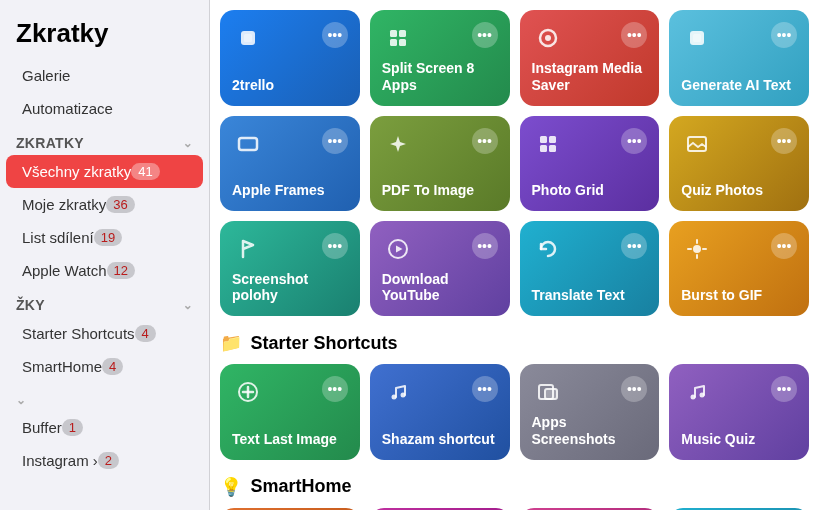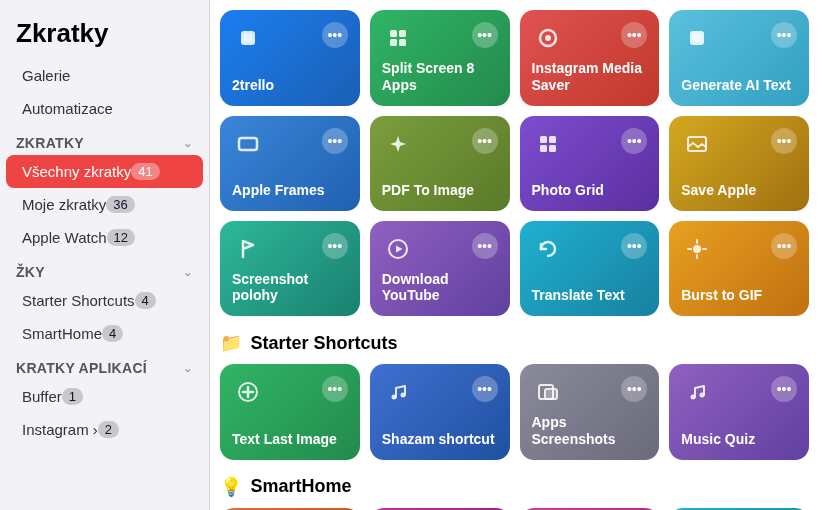--- a/index.html
+++ b/index.html
@@ -32,21 +32,21 @@
       color: #333;
       border-radius: 8px;
       margin: 0 6px;
     }
     .sidebar-item.active {
       background: #ef4444;
       color: #fff;
     }
     .sidebar-item .badge {
       background: #c7c7cc;
-      color: #0f172a;
+      color: #b91c1c;
       border-radius: 10px;
       padding: 1px 7px;
       font-size: 13px;
       font-weight: 500;
     }
     .sidebar-item.active .badge {
       background: rgba(255,255,255,0.35);
       color: #fff;
     }
     .sidebar-section-header {
@@ -178,37 +178,40 @@
       </div>
       <div class="sidebar-item active">
         <span>Všechny zkratky</span>
         <span class="badge">41</span>
       </div>
       <div class="sidebar-item">
         <span>Moje zkratky</span>
         <span class="badge">36</span>
       </div>
       <div class="sidebar-item">
+        <span>List sdílení</span>
+        <span class="badge">19</span>
+      </div>
+      <div class="sidebar-item">
         <span>Apple Watch</span>
         <span class="badge">12</span>
       </div>
       <div class="sidebar-section-header">
         <span>žky</span>
         <span class="chevron">⌄</span>
       </div>
       <div class="sidebar-item">
         <span>Starter Shortcuts</span>
         <span class="badge">4</span>
       </div>
       <div class="sidebar-item">
         <span>SmartHome</span>
         <span class="badge">4</span>
       </div>
       <div class="sidebar-section-header">
-        <span>kratky aplikací</span>
         <span class="chevron">⌄</span>
       </div>
       <div class="sidebar-item">
         <span>Buffer</span>
         <span class="badge">1</span>
       </div>
       <div class="sidebar-item">
         <span>Instagram ›</span>
         <span class="badge">2</span>
       </div>
@@ -306,21 +309,21 @@
       <div class="shortcut-card c-gold">
     <div class="card-top">
       <div class="card-icon">
             <svg width="22" height="22" viewBox="0 0 22 22">
               <rect x="2" y="4" width="18" height="14" rx="2" stroke="white" stroke-width="2" fill="none" opacity="0.85"></rect>
               <path d="M2 14 L7 10 L12 14 L16 11 L20 14" stroke="white" stroke-width="1.8" fill="none" opacity="0.85"></path>
             </svg>
           </div>
       <div class="card-more">•••</div>
     </div>
-    <div class="card-title">Save Apple</div>
+    <div class="card-title">Quiz Photos</div>
   </div>
       <div class="shortcut-card c-green-teal">
     <div class="card-top">
       <div class="card-icon">
             <svg width="22" height="22" viewBox="0 0 22 22">
               <path d="M6 3 L6 19 M6 3 L16 7 L6 11" stroke="white" stroke-width="2.5" stroke-linecap="round" stroke-linejoin="round" fill="none" opacity="0.85"></path>
             </svg>
           </div>
       <div class="card-more">•••</div>
     </div>

